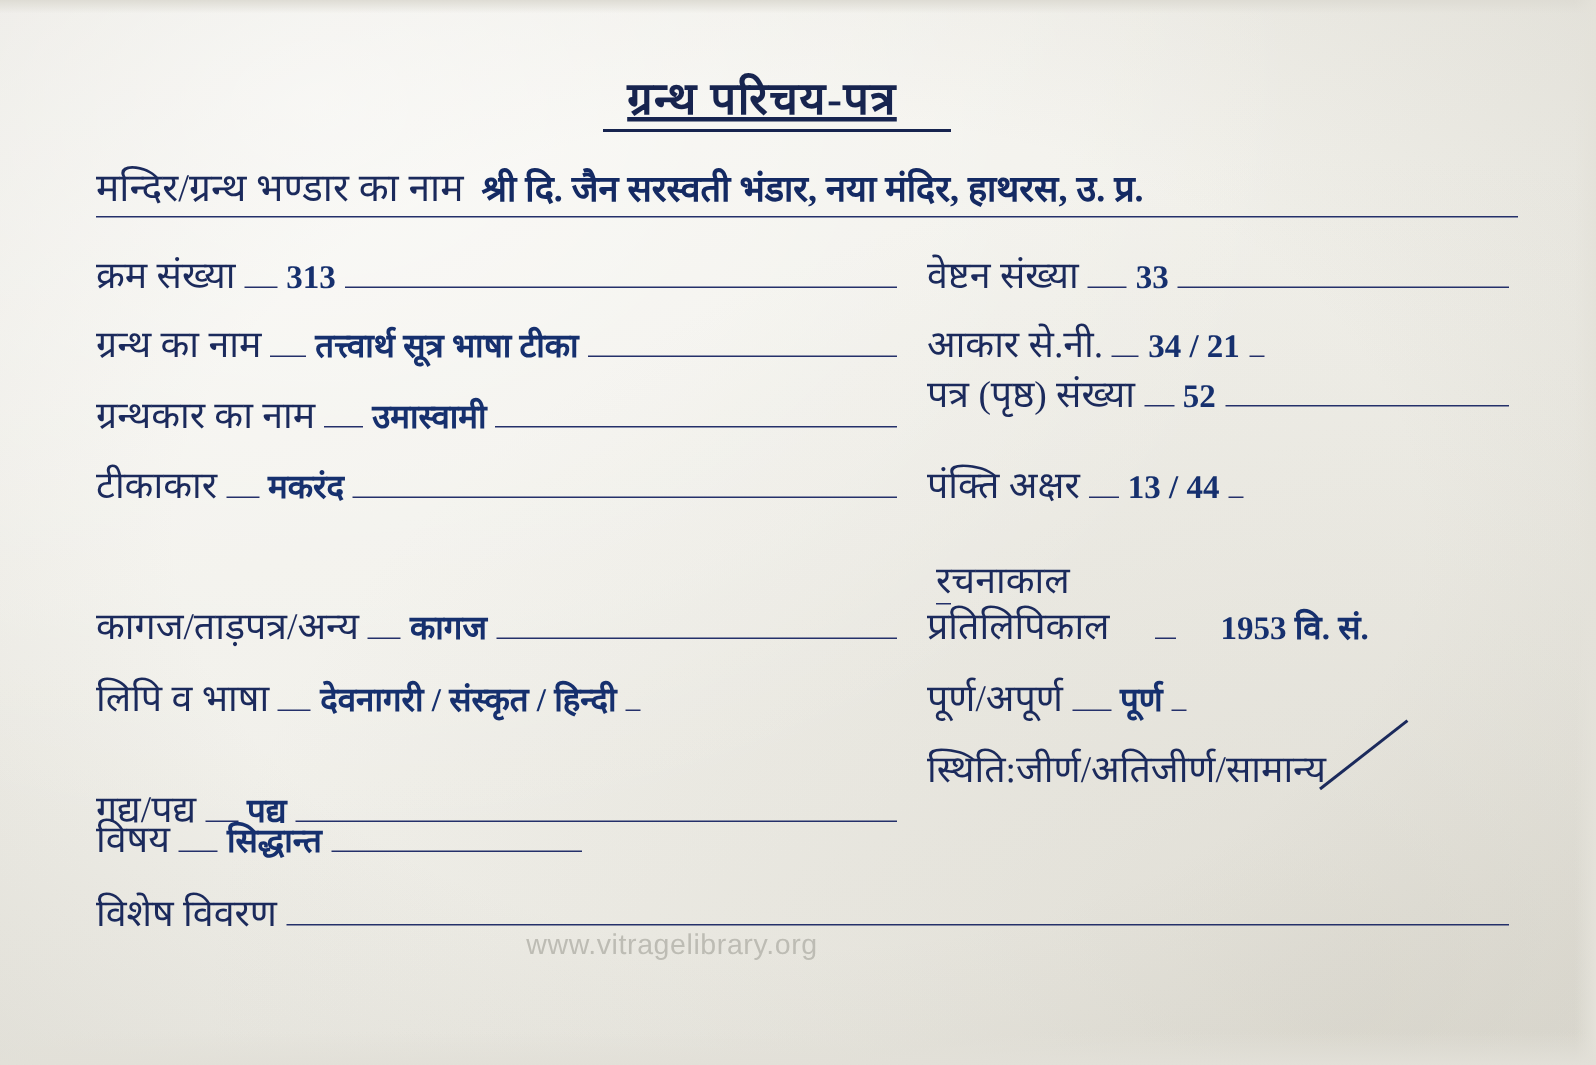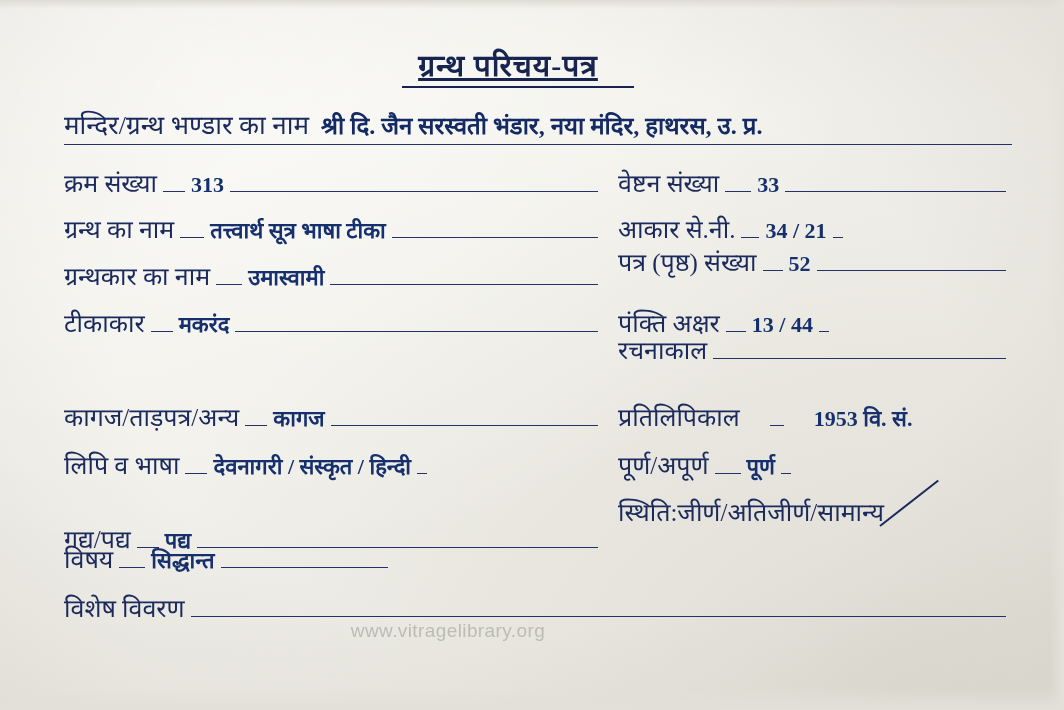--- a/index.html
+++ b/index.html
@@ -254,21 +254,21 @@
     <span class="rule"></span>
   </div>
 
   <div class="row right-col" style="top:305px;">
     <span class="lbl">पंक्ति अक्षर</span>
     <span class="rule" style="max-width:20px;"></span>
     <span class="val hand">13 / 44</span>
     <span class="rule" style="max-width:0px;"></span>
   </div>
 
-  <div class="row right-col" style="top:332px;">
+  <div class="row right-col" style="top:368px;flex-direction:column;">
     <span class="lbl">रचनाकाल</span>
     <span class="rule"></span>
     <span class="val hand"></span>
   </div>
 
   <div class="row right-col" style="top:399px;gap:24px;">
     <span class="lbl">प्रतिलिपिकाल</span>
     <span class="rule" style="max-width:14px;"></span>
     <span class="val hand">1953 वि. सं.</span>
   </div>

